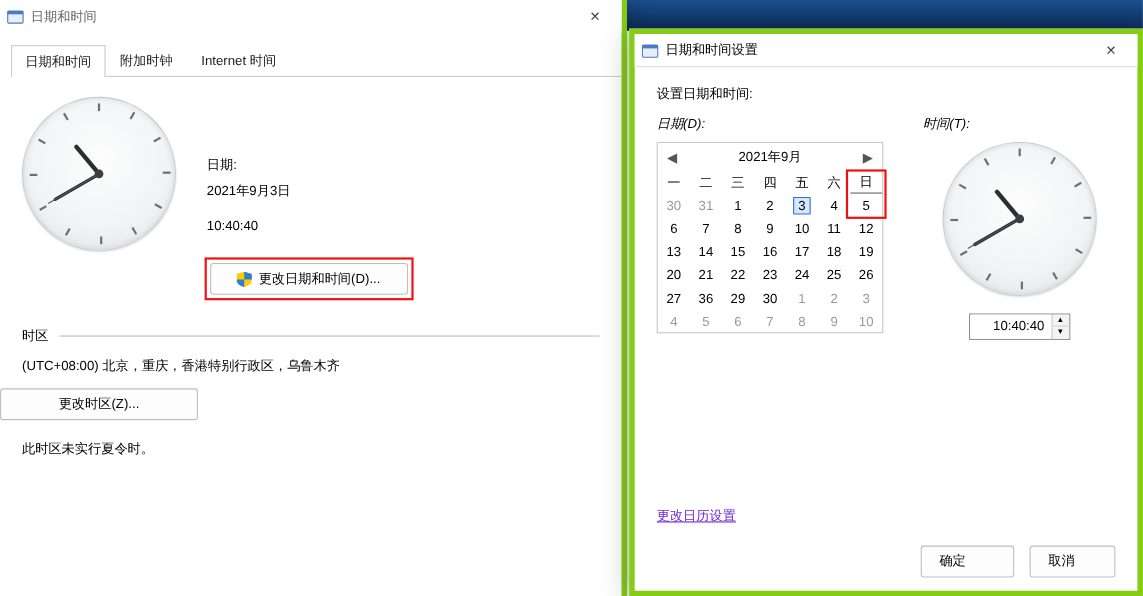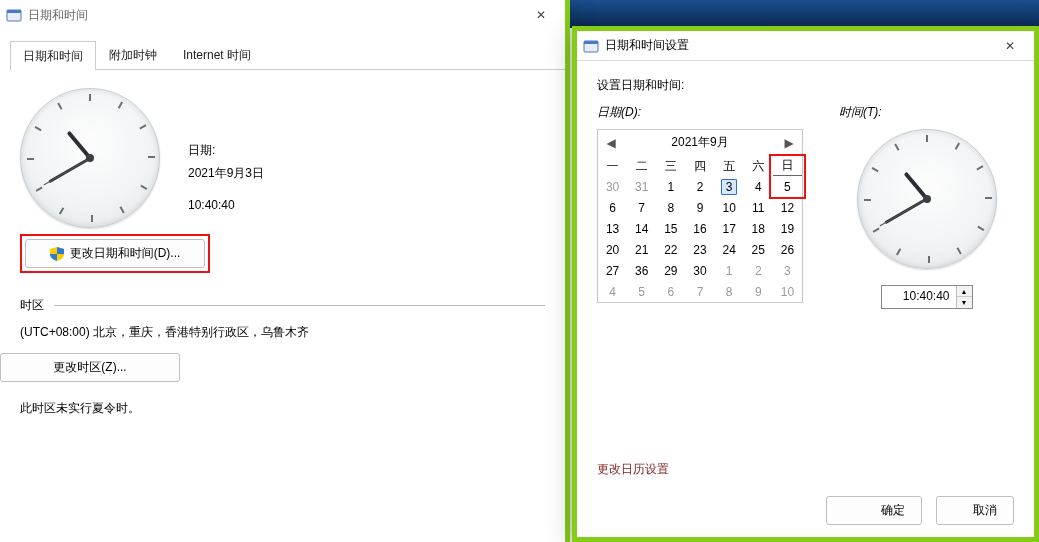--- a/index.html
+++ b/index.html
@@ -23,21 +23,21 @@
 .clock .face{position:absolute;inset:0;border-radius:50%;background:radial-gradient(circle at 50% 40%,#fdfdfd 0%,#f2f4f5 55%,#dfe3e6 100%);border:1px solid #c6ccd1;box-shadow:inset 0 0 6px rgba(0,0,0,.12),0 1px 2px rgba(0,0,0,.15);}
 .clock .tick{position:absolute;left:50%;top:50%;width:2px;height:7px;background:#6a7075;transform-origin:50% 0;}
 .clock .hand{position:absolute;left:50%;top:50%;transform-origin:50% 100%;background:#2b2f33;border-radius:2px;}
 .clock .hh{width:4px;height:34px;margin-left:-2px;margin-top:-34px;}
 .clock .mm{width:3px;height:48px;margin-left:-1.5px;margin-top:-48px;}
 .clock .ss{width:1px;height:54px;margin-left:-.5px;margin-top:-54px;background:#555;}
 .clock .pin{position:absolute;left:50%;top:50%;width:8px;height:8px;margin:-4px 0 0 -4px;border-radius:50%;background:#3a3f44;}
 .dt-info{padding-top:12px;min-width:200px;}
 .lbl{color:#000;margin-bottom:6px;}
 .val{color:#000;margin-bottom:16px;}
-.change-dt-wrap{margin:0 4px 6px 0;display:flex;justify-content:flex-start;}
+.change-dt-wrap{margin:0 4px 6px 0;display:flex;justify-content:center;}
 .btn{background:#fdfdfd;border:1px solid #bfbfbf;padding:5px 16px;border-radius:3px;color:#000;display:inline-flex;align-items:center;gap:6px;}
 .btn.wide{width:180px;justify-content:center;}
 .red-box{border:2px solid #e11;padding:3px;}
 .divider-h{height:1px;background:#bbb;flex:1;}
 .section-head{display:flex;align-items:center;gap:10px;margin:10px 20px 10px 20px;}
 .tz-text{margin:2px 20px 12px 20px;}
 .tz-btn-row{display:flex;justify-content:flex-start;margin:0 20px 18px 0;}
 .dst{margin:10px 20px;}
 
 .child-body{padding:16px 20px 12px 20px;display:flex;flex-direction:column;height:calc(100% - 30px);}
@@ -54,21 +54,21 @@
 .cal-cell.hdr.und{border-bottom:1px solid #666;}
 .cal-cell.out{color:#9a9a9a;}
 .cal-cell.today .inner{border:1px solid #2a6ecf;background:#d6e8ff;padding:0 4px;border-radius:1px;}
 .inner{padding:0 2px;}
 .cal-red{position:absolute;border:2px solid #e11;pointer-events:none;}
 .time-spin{margin:16px auto 0 auto;display:flex;align-items:stretch;border:1px solid #888;width:92px;}
 .time-spin-value{flex:1;padding:3px 6px;text-align:right;background:#fff;}
 .spin-btns{display:flex;flex-direction:column;border-left:1px solid #bbb;}
 .spin-btns span{width:15px;height:11px;display:flex;align-items:center;justify-content:center;font-size:7px;background:#f3f3f3;border-bottom:1px solid #ccc;}
 .spin-btns span:last-child{border-bottom:none;}
-.link{color:#7f1d1d;margin-top:auto;}
+.link{color:#6d28d9;text-decoration:underline;margin-top:auto;}
 .child-footer{display:flex;justify-content:flex-end;gap:14px;margin-top:18px;}
 .shield{width:14px;height:14px;}
 .clock-lg{width:140px;height:140px;margin:0 auto;}
 </style>
 </head>
 <body>
 
 <div class="desktop-bg"></div>
 
 <div class="win parent">
@@ -333,21 +333,21 @@
             <span>▲</span>
             <span>▼</span>
           </span>
         </div>
       </div>
     </div>
 
     <a class="link">更改日历设置</a>
 
     <div class="child-footer">
-      <button class="btn" style="width:96px;justify-content:flex-end">
+      <button class="btn" style="width:85px;justify-content:flex-start">
           <span>确定</span>
         </button>
-      <button class="btn" style="width:78px;justify-content:flex-end">
+      <button class="btn" style="width:78px;justify-content:flex-start">
           <span>取消</span>
         </button>
     </div>
   </div>
 </div>
 
 </body></html>

